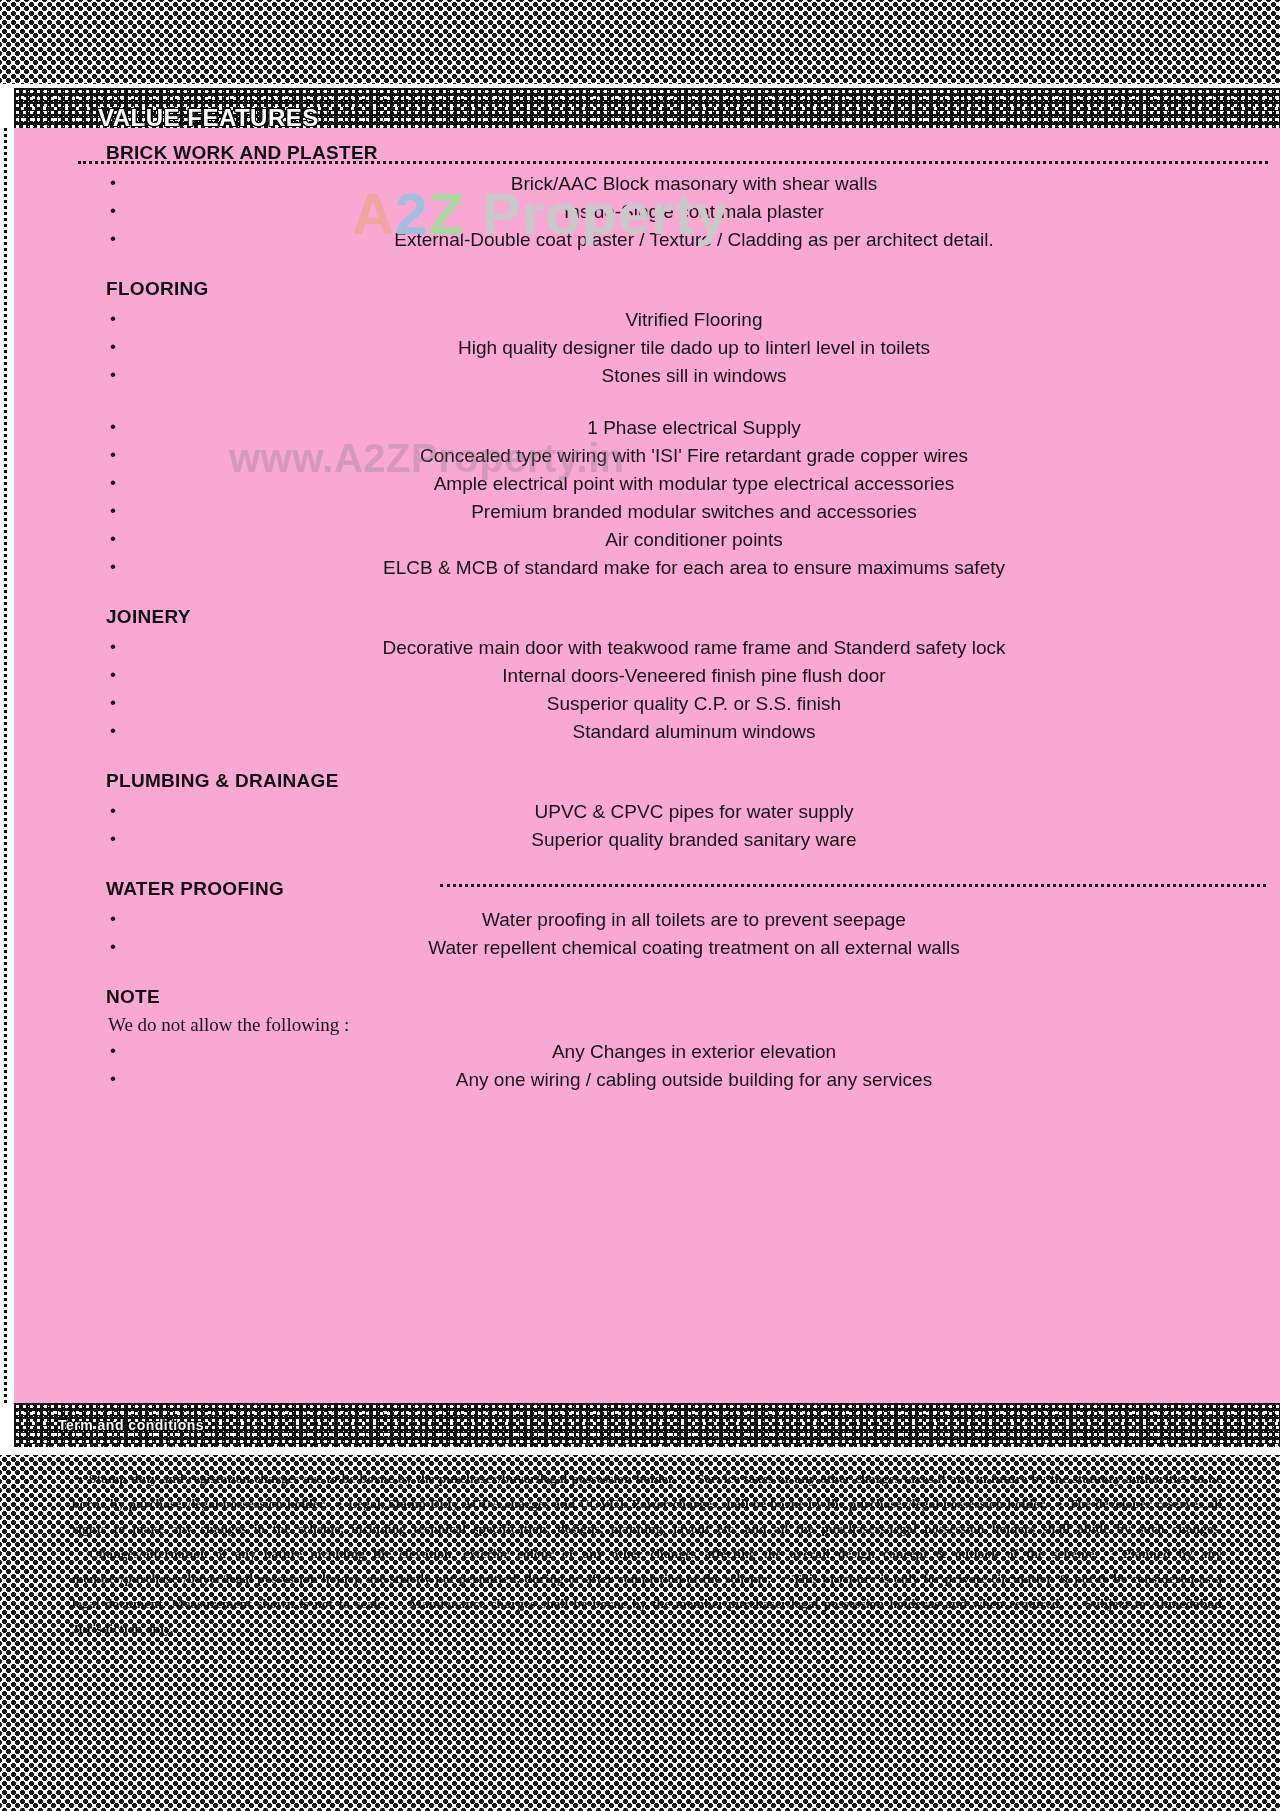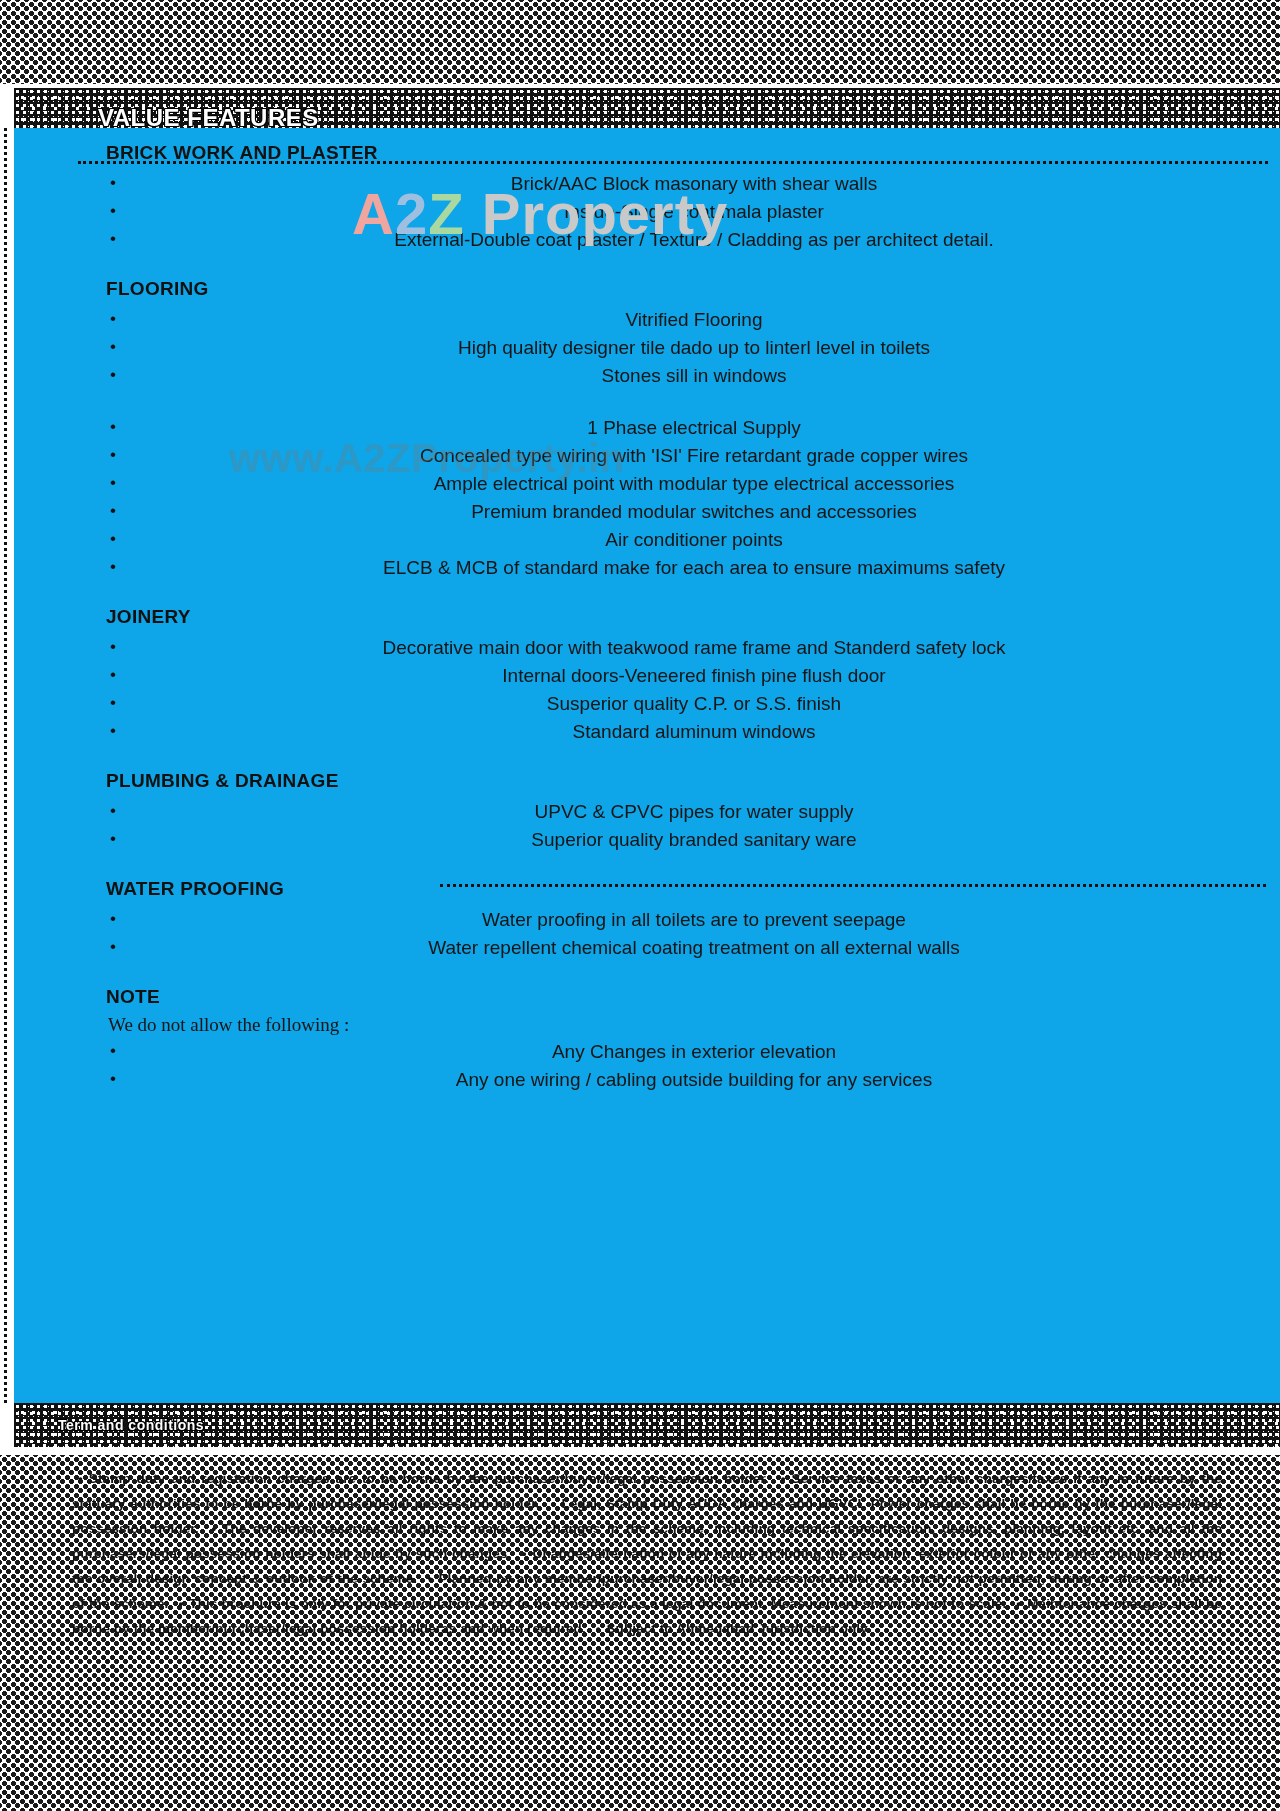--- a/index.html
+++ b/index.html
@@ -61,21 +61,21 @@
   #banner-value .banner-title{
     font-size:24px;margin-left:84px;
   }
   #banner-terms .banner-title{
     font-size:14px;margin-left:44px;
   }
 
   
   #features-card{
     position:absolute;left:14px;top:128px;width:1266px;height:1275px;
-    background:#0ea5e9;
+    background:#f9a8d4;
     box-sizing:border-box;
   }
   .dotted-rule-left{
     position:absolute;left:4px;top:128px;width:0;height:1275px;
     border-left:3px dotted #101010;
   }
   .dotted-rule-top{
     position:absolute;left:78px;top:161px;width:1190px;height:0;
     border-top:3px dotted #101010;
   }
@@ -121,21 +121,21 @@
   #wm-a2z .c2{color:#9fbfe0;}
   #wm-a2z .c3{color:#a9d9a0;}
   #wm-a2z .c4{color:#c9c9c9;}
   #wm-url{
     left:229px;top:436px;font-size:40px;font-weight:bold;
     color:rgba(120,120,120,0.30);white-space:nowrap;letter-spacing:0.5px;
   }
 
   
   #terms-body{
-    position:absolute;left:72px;top:1466px;width:1150px;
+    position:absolute;left:72px;top:1466px;width:1150px;font-family:Liberation Serif, serif;
   }
   #terms-body p{
     margin:0;
     font-size:13.5px;
     line-height:25px;
     color:#131313;
     text-align:justify;
     font-weight:bold;
     letter-spacing:0.1px;
   }

